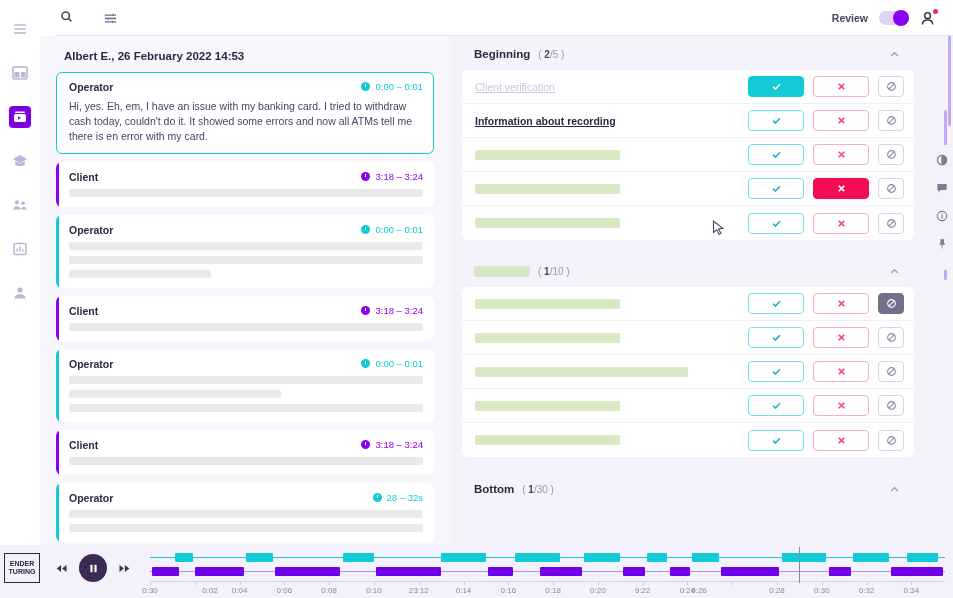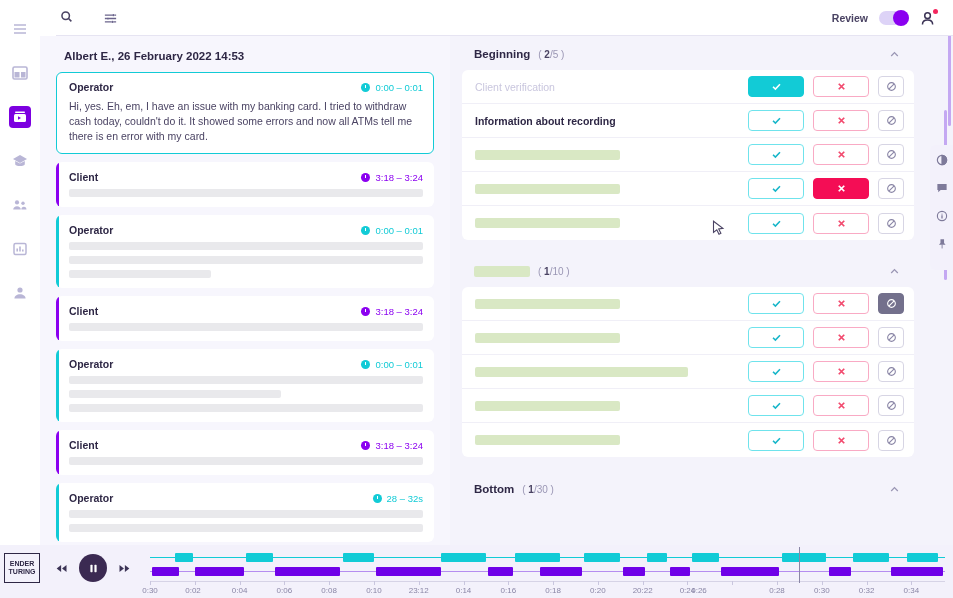--- a/index.html
+++ b/index.html
@@ -76,21 +76,21 @@
     margin-bottom: 8px; padding: 9px 11px 10px 13px; overflow: hidden;
   }
   .turn .bar {
     position: absolute; left: 0; top: 0; bottom: 0; width: 3px;
   }
   .turn.op .bar { background: #12cbd6; }
   .turn.cl .bar { background: #8b00f0; }
   .turn.sel {
     border: 1.5px solid #12cbd6; padding: 8px 10px 9px 12px;
   }
-  .turn-head { display: flex; align-items: center; }
+  .turn-head { display: flex; align-items: flex-start; }
   .speaker { font-size: 10.5px; font-weight: bold; color: #2e2745; }
   .tstamp { margin-left: auto; display: flex; align-items: center; gap: 5px; font-size: 9.5px; }
   .turn.op .tstamp { color: #12cbd6; }
   .turn.cl .tstamp { color: #8b00f0; }
   .clock { width: 9px; height: 9px; border-radius: 50%; position: relative; }
   .turn.op .clock { background: #12cbd6; }
   .turn.cl .clock { background: #8b00f0; }
   .clock:after {
     content: ""; position: absolute; left: 4px; top: 2px; width: 1px;
     height: 3px; background: #fff;
@@ -121,21 +121,21 @@
   .chev { margin-left: auto; color: #9a96b4; }
   .chev svg { width: 11px; height: 11px; display: block; }
   .card {
     background: #ffffff; border-radius: 6px; overflow: hidden;
   }
   .row {
     display: flex; align-items: center; height: 34px;
     padding: 0 10px 0 13px; border-bottom: 1px solid #f0eff7;
   }
   .row:last-child { border-bottom: 0; }
-  .row-label { font-size: 10.5px; font-weight: bold; color: #2e2745; }
+  .row-label { font-size: 10.5px; font-weight: bold; color: #2e2745; text-decoration: underline; }
   .row-label.muted { color: #c9c6de; font-weight: normal; }
   .row-label.blank { height: 10px; background: #d9e8c4; border-radius: 2px; }
   .btns { margin-left: auto; display: flex; gap: 9px; }
   .b {
     width: 56px; height: 21px; border-radius: 4px; display: flex;
     align-items: center; justify-content: center; cursor: pointer;
     background: #ffffff;
   }
   .b svg { width: 11px; height: 11px; display: block; }
   .b.yes { border: 1.3px solid #6fe3ec; color: #18b6c9; }
@@ -702,41 +702,41 @@
           <div class="seg" style="left: 519.549px; width: 20.1549px;"></div>
           <div class="seg" style="left: 571.056px; width: 58.2254px;"></div>
           <div class="seg" style="left: 678.549px; width: 22.3944px;"></div>
           <div class="seg" style="left: 741.254px; width: 51.507px;"></div>
         </div>
       <div id="axis">
         <div id="axis-line"></div>
       <div class="tick" style="left: 0px;"></div>
           <div class="tlabel" style="left: 0px;">0:30</div>
           <div class="tick" style="left: 44.7887px;"></div>
-          <div class="tlabel" style="left: 43px;">0:02</div>
+          <div class="tlabel" style="left: 60px;">0:02</div>
           <div class="tick" style="left: 89.5775px;"></div>
           <div class="tlabel" style="left: 89.5775px; text-align: right;">0:04</div>
           <div class="tick" style="left: 134.366px;"></div>
           <div class="tlabel" style="left: 134.366px;">0:06</div>
           <div class="tick" style="left: 179.155px;"></div>
           <div class="tlabel" style="left: 179.155px;">0:08</div>
           <div class="tick" style="left: 223.944px;"></div>
           <div class="tlabel" style="left: 223.944px;">0:10</div>
           <div class="tick" style="left: 268.732px;"></div>
           <div class="tlabel" style="left: 268.732px;">23:12</div>
           <div class="tick" style="left: 313.521px;"></div>
           <div class="tlabel" style="left: 313.521px;">0:14</div>
           <div class="tick" style="left: 358.31px;"></div>
           <div class="tlabel" style="left: 358.31px;">0:16</div>
           <div class="tick" style="left: 403.099px;"></div>
           <div class="tlabel" style="left: 403.099px;">0:18</div>
           <div class="tick" style="left: 447.887px;"></div>
           <div class="tlabel" style="left: 447.887px;">0:20</div>
           <div class="tick" style="left: 492.676px;"></div>
-          <div class="tlabel" style="left: 492.676px;">20:22</div>
+          <div class="tlabel" style="left: 492.676px;">9:22</div>
           <div class="tick" style="left: 537.465px;"></div>
           <div class="tlabel" style="left: 537.465px;">0:24</div>
           <div class="tick" style="left: 582.254px;"></div>
           <div class="tlabel" style="left: 549px;">0:26</div>
           <div class="tick" style="left: 627.042px;"></div>
           <div class="tlabel" style="left: 627.042px;">0:28</div>
           <div class="tick" style="left: 671.831px;"></div>
           <div class="tlabel" style="left: 671.831px;">0:30</div>
           <div class="tick" style="left: 716.62px;"></div>
           <div class="tlabel" style="left: 716.62px;">0:32</div>

